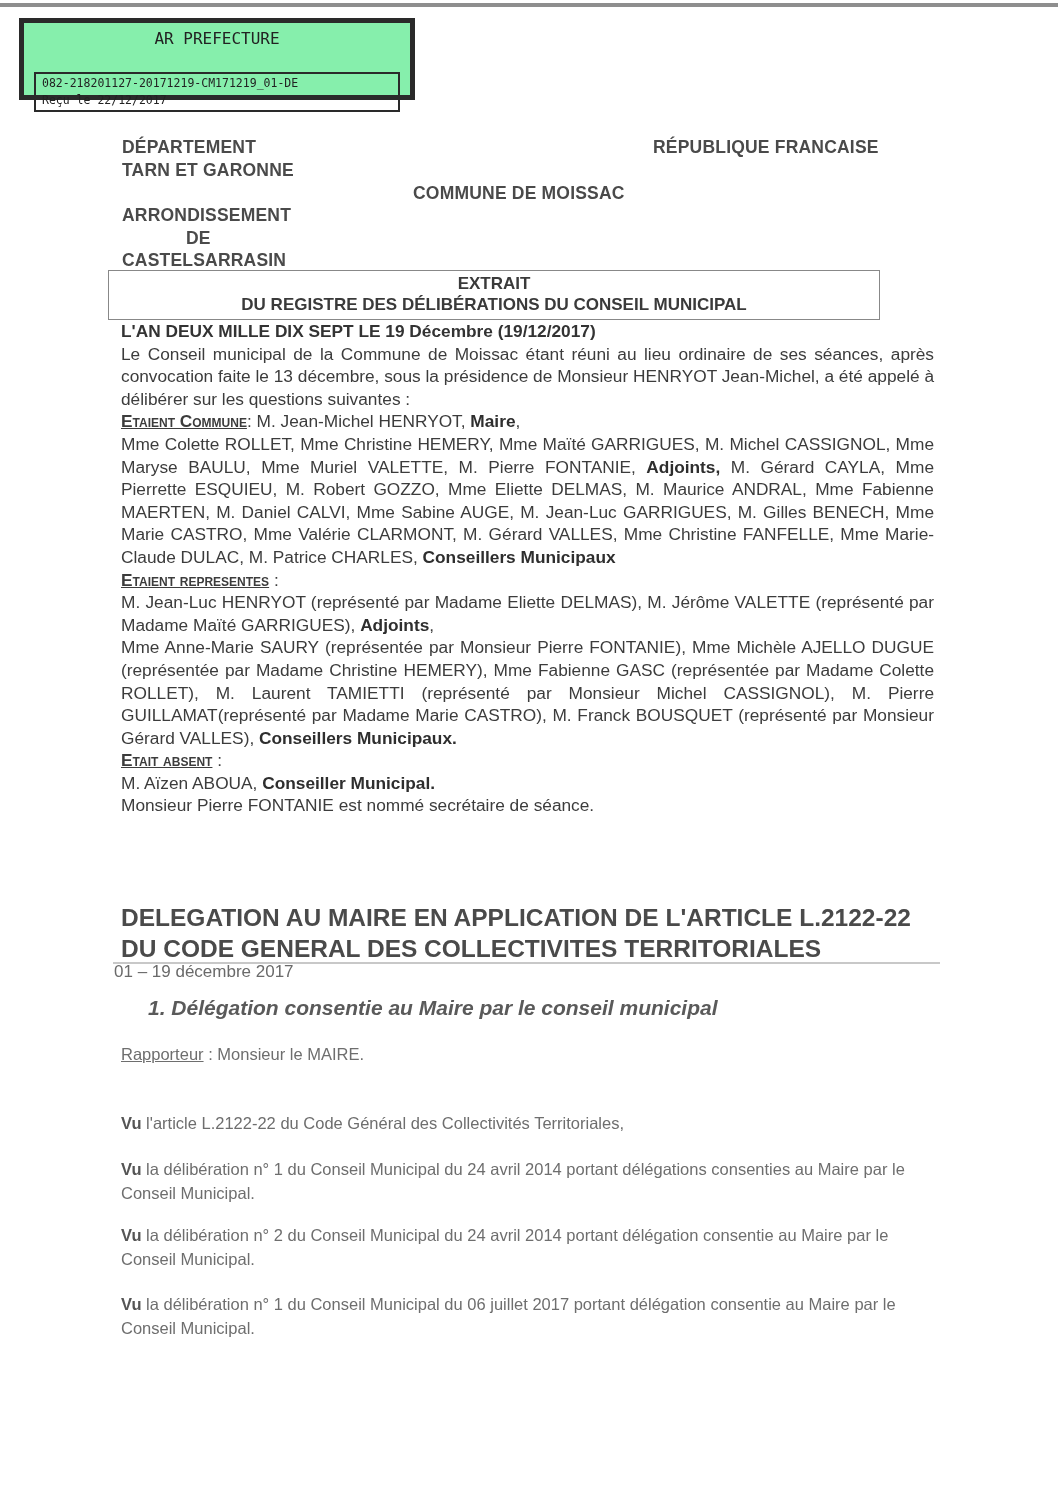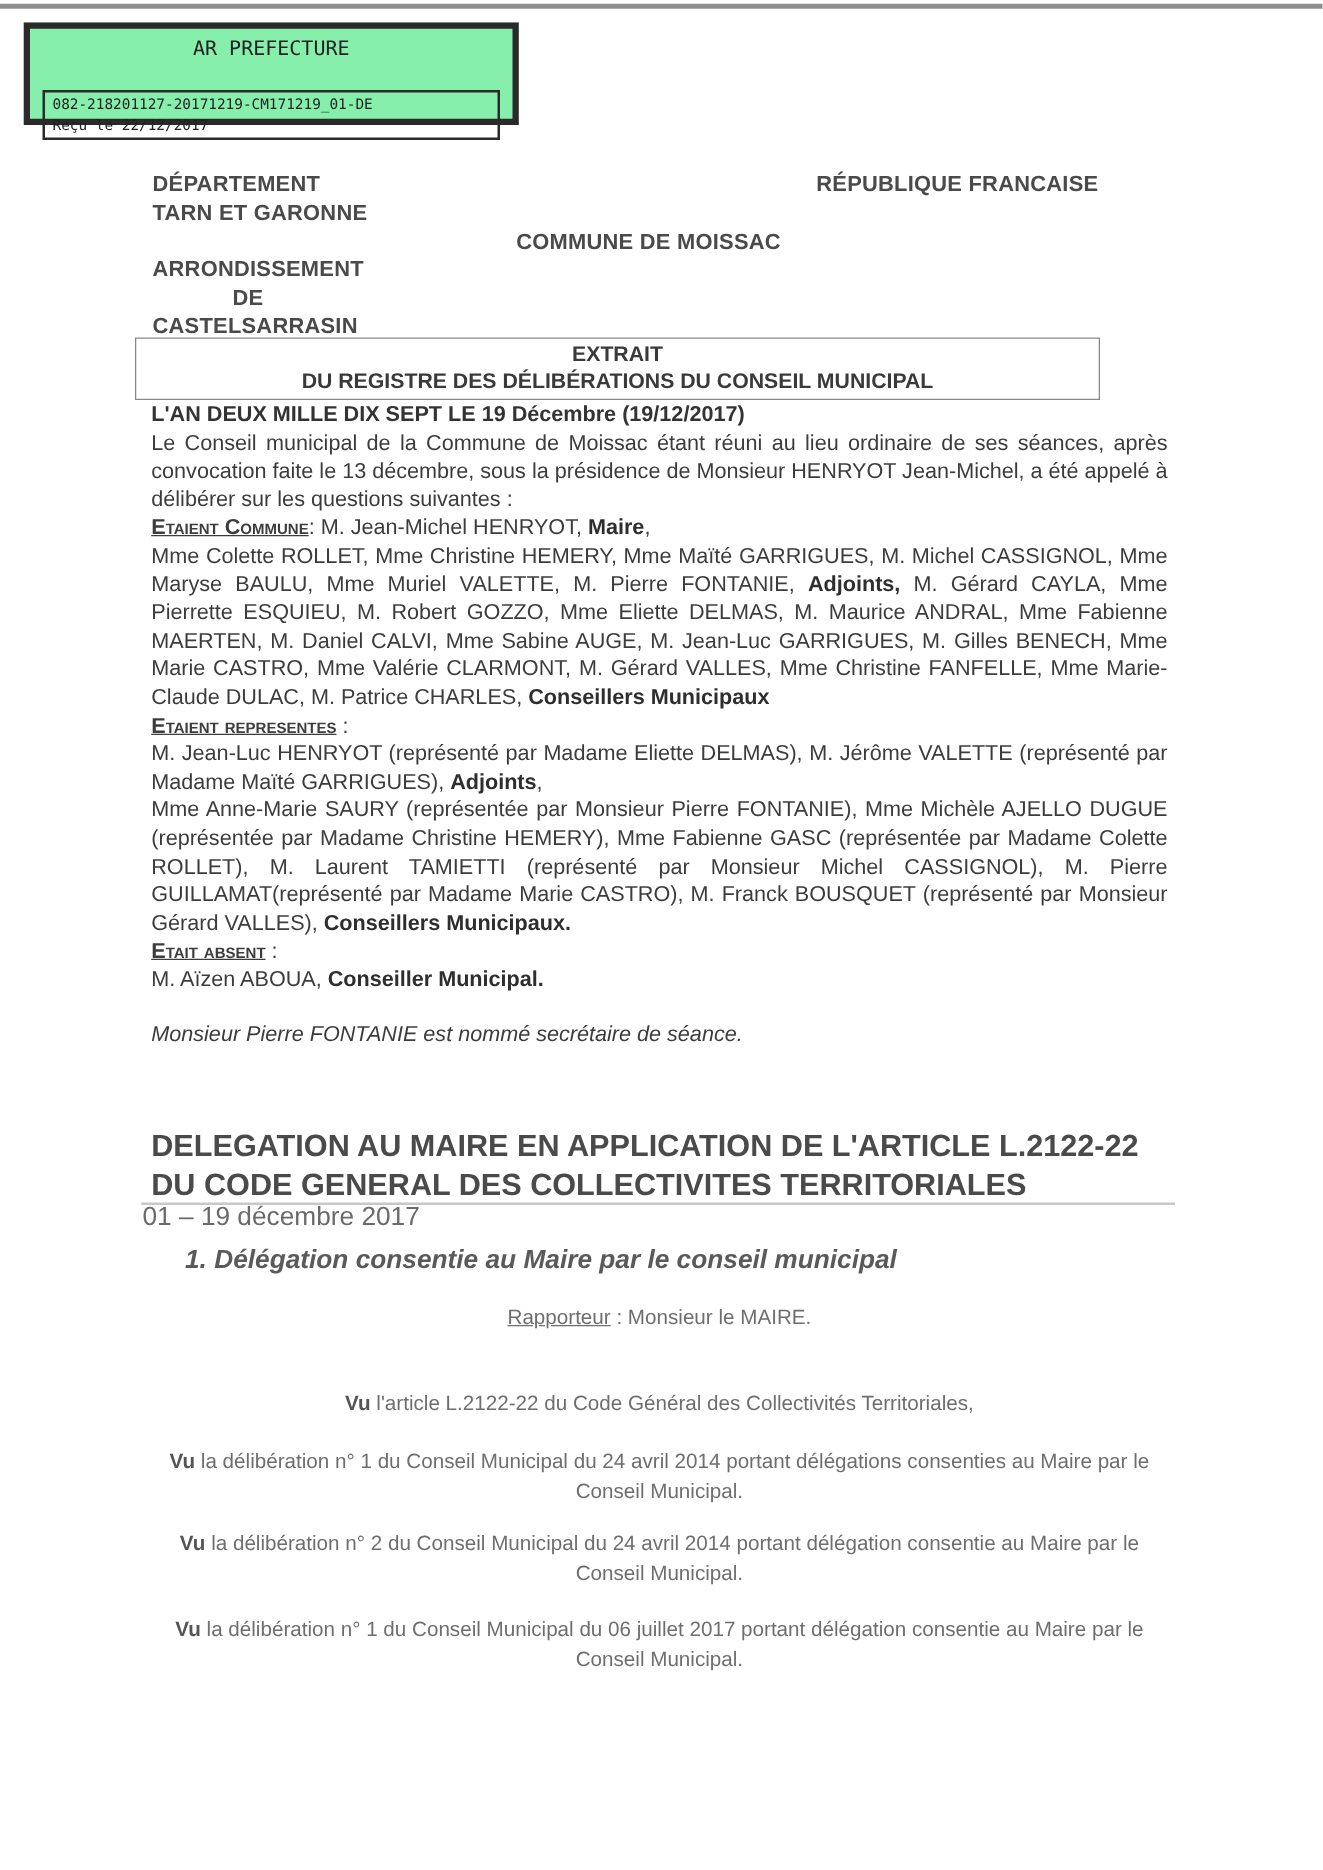--- a/index.html
+++ b/index.html
@@ -26,23 +26,23 @@
     .box {
       position: absolute; left: 108px; top: 270px; width: 772px; height: 50px;
       border: 1.5px solid #888; box-sizing: border-box;
       font-weight: bold; font-size: 17px; color: #3a3a3a; text-align: center; line-height: 21px; padding-top: 2px;
     }
     .para { position: absolute; left: 121px; width: 813px; font-size: 17.3px; line-height: 22.6px; text-align: justify; color: #3c3c3c; }
     .para b { color: #2e2e2e; }
     .smallcaps { font-variant: small-caps; text-decoration: underline; font-weight: bold; }
     .title-big { position: absolute; left: 121px; width: 820px; font-weight: bold; font-size: 24.5px; line-height: 31px; color: #4a4a4a; }
     .sep { position: absolute; left: 113px; top: 962px; width: 827px; height: 1.5px; background: #c8c8c8; }
-    .date { position: absolute; left: 114px; top: 962px; font-size: 21px; color: #6a6a6a; }
+    .date { position: absolute; left: 114px; top: 962px; font-size: 17px; color: #6a6a6a; }
     .sub { position: absolute; left: 148px; top: 996px; font-size: 21px; font-weight: bold; font-style: italic; color: #5a5a5a; }
-    .light { position: absolute; left: 121px; width: 813px; font-size: 16.5px; line-height: 24px; color: #6e6e6e; text-align: center; }
+    .light { position: absolute; left: 121px; width: 813px; font-size: 16.5px; line-height: 24px; color: #6e6e6e; }
     .light b { color: #555; }
     .rapp { text-decoration: underline; }
   </style>
 </head>
 <body>
 
 <div class="topline"></div>
 
 <div class="stamp">
   <div class="stamp-title">AR PREFECTURE</div>
@@ -82,21 +82,21 @@
   </div>
   <div>
     <span>Mme Anne-Marie SAURY (représentée par Monsieur Pierre FONTANIE), Mme Michèle AJELLO DUGUE (représentée par Madame Christine HEMERY), Mme Fabienne GASC (représentée par Madame Colette ROLLET), M. Laurent TAMIETTI (représenté par Monsieur Michel CASSIGNOL), M. Pierre GUILLAMAT(représenté par Madame Marie CASTRO), M. Franck BOUSQUET (représenté par Monsieur Gérard VALLES), </span><b>Conseillers Municipaux.</b>
   </div>
   <div>
     <span class="smallcaps">Etait absent</span> :
   </div>
   <div>
     <span>M. Aïzen ABOUA, </span><b>Conseiller Municipal.</b>
   </div>
-  <div style="margin-top:22px;font-style:italic;">Monsieur Pierre FONTANIE est nommé secrétaire de séance.</div>
+  <div style="">Monsieur Pierre FONTANIE est nommé secrétaire de séance.</div>
 </div>
 
 <div class="title-big" style="top:902px;">DELEGATION AU MAIRE EN APPLICATION DE L'ARTICLE L.2122-22 DU CODE GENERAL DES COLLECTIVITES TERRITORIALES</div>
 <div class="sep"></div>
 <div class="date">01 – 19 décembre 2017</div>
 <div class="sub">1.  Délégation consentie au Maire par le conseil municipal</div>
 
 <div class="light" style="top:1042px;">
   <span class="rapp">Rapporteur</span><span> : Monsieur le MAIRE.</span>
 </div>

